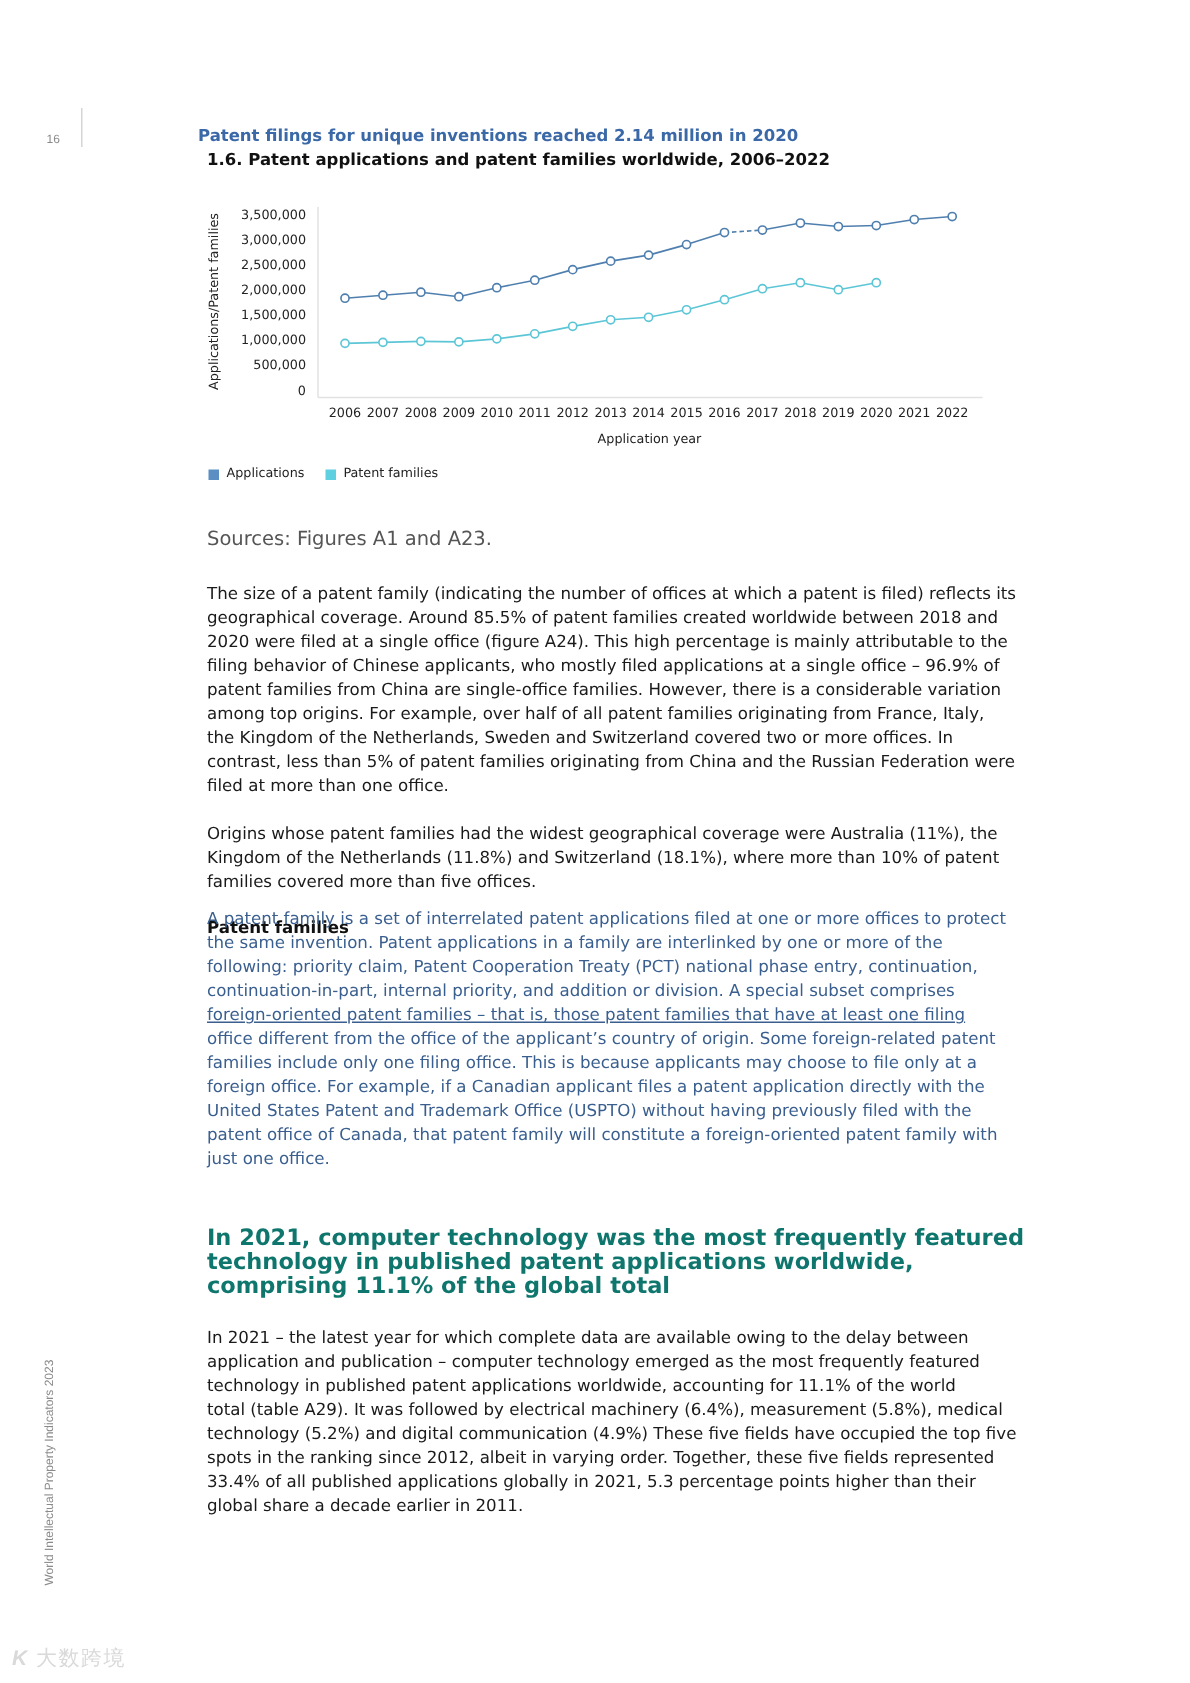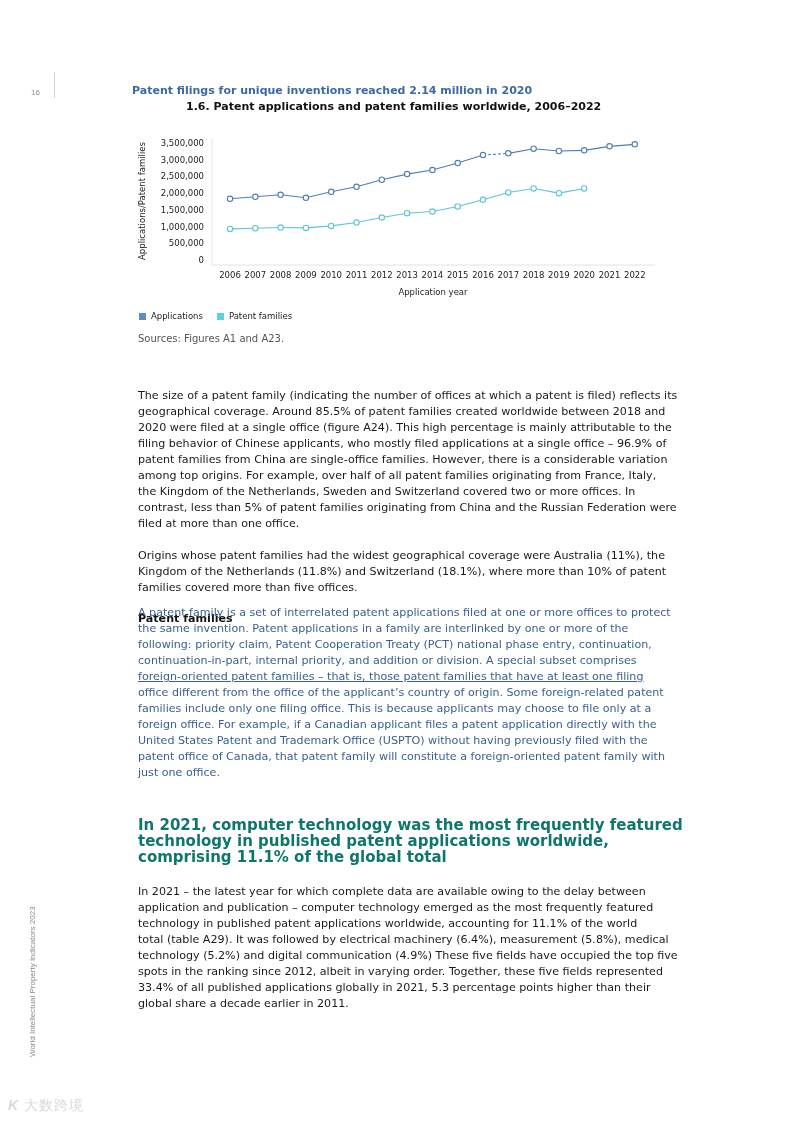--- a/index.html
+++ b/index.html
@@ -25,36 +25,36 @@
     font-family: "Liberation Sans", sans-serif; letter-spacing: 1px;
   }
   .watermark .wm-logo { font-weight: bold; font-style: italic; }
 
   .fig-subtitle {
     position: absolute; left: 132px; top: 84px; font-size: 11px; font-weight: bold;
     color: #3b69a8; white-space: nowrap;
   }
   .fig-title {
     position: absolute; left: 138px; top: 100px; font-size: 11px; font-weight: bold;
-    color: #111; white-space: nowrap; margin-left: 48px;
+    color: #111; white-space: nowrap;
   }
   #chart {
     position: absolute; left: 130px; top: 130px;
   }
   .chart-text { font-family: "DejaVu Sans", sans-serif; fill: #222; }
 
   .legend {
     position: absolute; left: 139px; top: 311px; font-size: 8.5px; color: #222;
     display: flex; gap: 14px; align-items: center;
   }
   .legend-item { display: flex; align-items: center; gap: 5px; }
   .legend-swatch { width: 7px; height: 7px; display: inline-block; }
 
   .sources {
-    position: absolute; left: 138px; top: 333px; font-size: 10px; color: #555;
+    position: absolute; left: 138px; top: 352px; font-size: 13px; color: #555;
   }
 
   .para {
     position: absolute; left: 138px; width: 525px; font-size: 11.1px;
     line-height: 16px; color: #1a1a1a;
   }
   .box-title {
     position: absolute; left: 138px; top: 612px; font-size: 11.1px; font-weight: bold; color: #111;
   }
   .box-para { color: #3a5f8f; }

